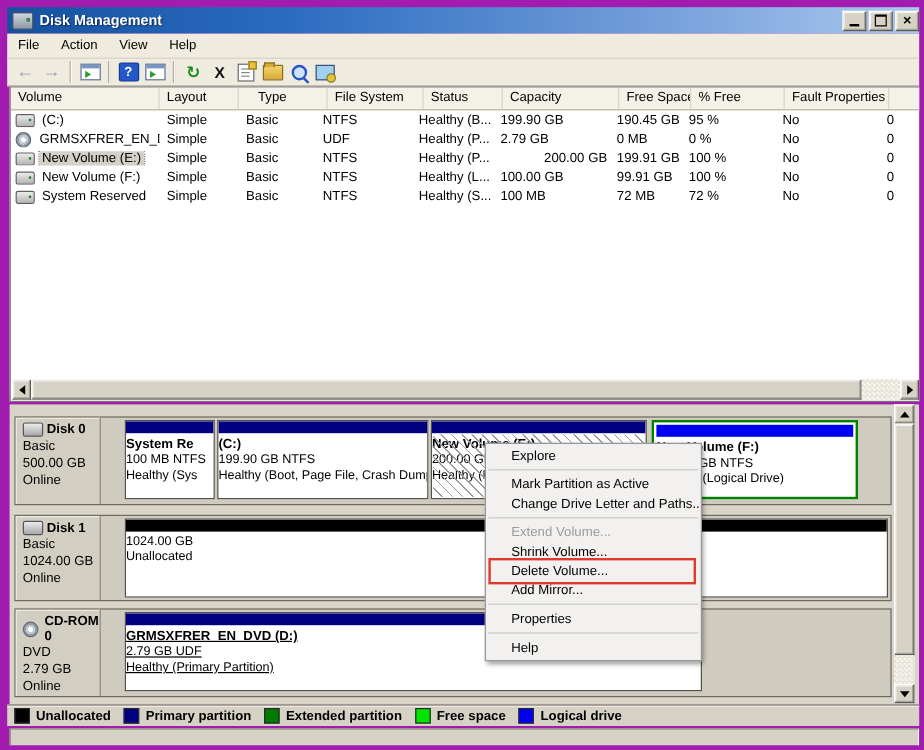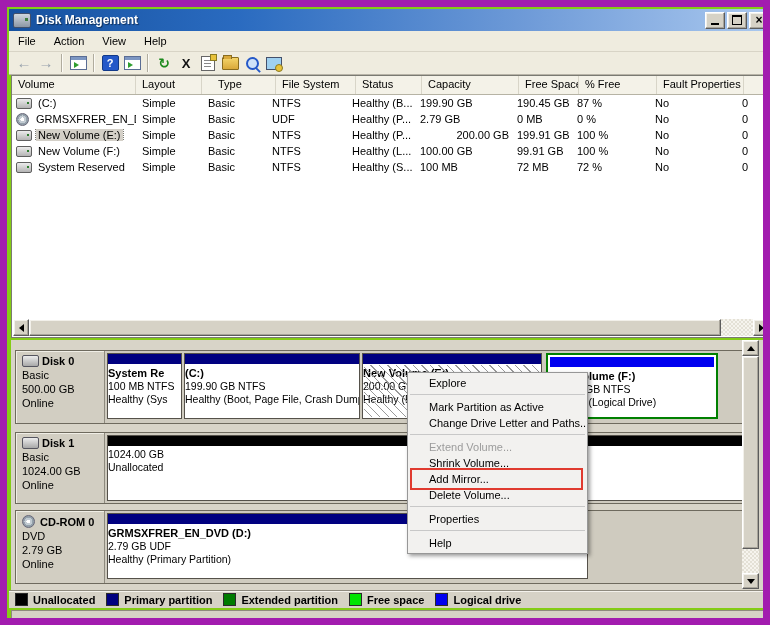--- a/index.html
+++ b/index.html
@@ -1,17 +1,17 @@
 <!DOCTYPE html>
 <html><head>
 <meta charset="utf-8">
 <style>
   html,body{margin:0;padding:0;background:#9a9a9a;}
-  #win{position:relative;width:770px;height:625px;background:#84cc16;
-       border:7px solid #a21caf;box-sizing:border-box;overflow:hidden;
+  #win{position:relative;width:770px;height:625px;background:#a21caf;
+       border:4px solid #a21caf;box-sizing:border-box;overflow:hidden;
        font-family:"Liberation Sans","DejaVu Sans",sans-serif;font-size:11px;color:#000;}
   
   #titlebar{position:absolute;left:2px;top:2px;width:764px;height:22px;
     background:linear-gradient(90deg,#16519f 0%,#2a6bc0 30%,#6f9bd8 68%,#abc9ef 100%);
     display:flex;align-items:center;padding:0 4px;box-sizing:border-box;}
   #title-text{color:#fff;font-weight:bold;font-size:12px;margin-left:5px;flex:1;
     text-shadow:1px 1px 1px rgba(0,0,0,.5);}
   .app-icon{width:16px;height:13px;background:linear-gradient(#cfd6de,#8d97a4);
     border:1px solid #42506b;border-radius:2px;position:relative;}
   .app-icon::after{content:"";position:absolute;right:2px;top:4px;width:3px;height:3px;background:#3f7d3f;}
@@ -81,21 +81,21 @@
   #hscroll{position:absolute;left:1px;bottom:1px;width:756px;height:17px;background:#efede4;display:flex;}
   #hthumb{width:692px;height:17px;}
   #htrack{flex:1;background:repeating-conic-gradient(#f6f4ee 0 25%,#e4e1d6 0 50%) 0 0/4px 4px;}
   #vscroll{position:absolute;right:4px;top:333px;width:17px;height:249px;background:#efede4;
     display:flex;flex-direction:column;}
   #vthumb{width:17px;height:193px;}
   #vtrack{flex:1;background:repeating-conic-gradient(#f6f4ee 0 25%,#e4e1d6 0 50%) 0 0/4px 4px;}
   
   #diskpane{position:absolute;left:4px;top:333px;width:758px;height:250px;background:#d8d4c8;overflow:hidden;}
   .disk-row{position:absolute;left:4px;width:731px;border:1px solid #6e6a5e;background:#cfcbbf;box-sizing:border-box;}
-  .disk-hdr{position:absolute;left:0;top:0;bottom:0;width:89px;background:#d2cec2;
+  .disk-hdr{position:absolute;left:0;top:0;bottom:0;width:71px;background:#d2cec2;
     border-right:1px solid #8e8a7e;box-shadow:inset 1px 1px 0 #f0eee6;padding:4px 0 0 6px;box-sizing:border-box;}
   .disk-hdr .dh-name{font-weight:bold;display:flex;align-items:center;}
   .dh-line{margin-top:2px;}
   .ico-disk{width:15px;height:10px;background:linear-gradient(#ececec,#a8a8a8);
     border:1px solid #55555f;border-radius:2px;margin-right:3px;flex:none;}
   .part-box{position:absolute;top:2px;height:66px;background:#fff;border:1px solid #55514a;box-sizing:border-box;overflow:hidden;}
   .part-strip{height:10px;width:100%;}
   .part-body{padding:2px 0;white-space:nowrap;overflow:hidden;}
   .p-label{font-weight:bold;font-size:11px;line-height:14px;}
   .p-line{font-size:10.5px;line-height:13px;}
@@ -199,21 +199,21 @@
           <div class="lcell vol-cell" style="width: 124px;">
             <div class="ico-drive"></div>
             <span class="vol-name">(C:)</span>
           </div>
           <div class="lcell" style="width: 66px;">Simple</div>
           <div class="lcell" style="width: 64px;">Basic</div>
           <div class="lcell" style="width: 80px;">NTFS</div>
           <div class="lcell" style="width: 66px;">Healthy (B...</div>
           <div class="lcell" style="width: 97px; padding-left: 8px;">199.90 GB</div>
           <div class="lcell" style="width: 60px; padding-left: 8px;">190.45 GB</div>
-          <div class="lcell" style="width: 78px; padding-left: 8px;">87 %</div>
+          <div class="lcell" style="width: 78px; padding-left: 8px;">95 %</div>
           <div class="lcell" style="width: 87px; padding-left: 8px;">No</div>
           <div class="lcell" style="width: 46px; padding-left: 8px;">0</div>
         </div>
         <div class="lrow">
           <div class="lcell vol-cell" style="width: 124px;">
             <div class="ico-cd"></div>
             <span class="vol-name">GRMSXFRER_EN_D...</span>
           </div>
           <div class="lcell" style="width: 66px;">Simple</div>
           <div class="lcell" style="width: 64px;">Basic</div>
@@ -350,21 +350,21 @@
       <div class="disk-row" style="top: 170px; height: 74px;">
         <div class="disk-hdr">
           <div class="dh-name">
             <div class="ico-cd"></div>
             <span>CD-ROM 0</span>
           </div>
           <div class="dh-line">DVD</div>
           <div class="dh-line">2.79 GB</div>
           <div class="dh-line">Online</div>
         </div>
-        <div class="part-box" style="left: 91px; width: 481px;">
+        <div class="part-box" style="left: 91px; width: 481px; text-decoration: underline;">
           <div class="part-strip" style="background: rgb(0, 0, 128);"></div>
           <div class="part-body">
             <div class="p-label">GRMSXFRER_EN_DVD (D:)</div>
             <div class="p-line">2.79 GB UDF</div>
             <div class="p-line">Healthy (Primary Partition)</div>
           </div>
         </div>
       </div>
     </div>
 
@@ -380,22 +380,22 @@
   </div>
 
   <div id="ctxmenu">
       <div class="cm-item">Explore</div>
       <div class="cm-sep"></div>
       <div class="cm-item">Mark Partition as Active</div>
       <div class="cm-item">Change Drive Letter and Paths...</div>
       <div class="cm-sep"></div>
       <div class="cm-item disabled">Extend Volume...</div>
       <div class="cm-item">Shrink Volume...</div>
+      <div class="cm-item">Delete Volume...</div>
       <div class="cm-item">Add Mirror...</div>
-      <div class="cm-item">Delete Volume...</div>
       <div class="cm-sep"></div>
       <div class="cm-item">Properties</div>
       <div class="cm-sep"></div>
       <div class="cm-item">Help</div>
       <div id="redbox" style="border-color: rgb(224, 58, 47); left: 2px; width: 169px; top: 95px; height: 18px;"></div>
     </div>
 
   <div id="legendbar">
       <div class="lg-item">
         <div class="lg-sq" style="background: rgb(0, 0, 0);"></div>

